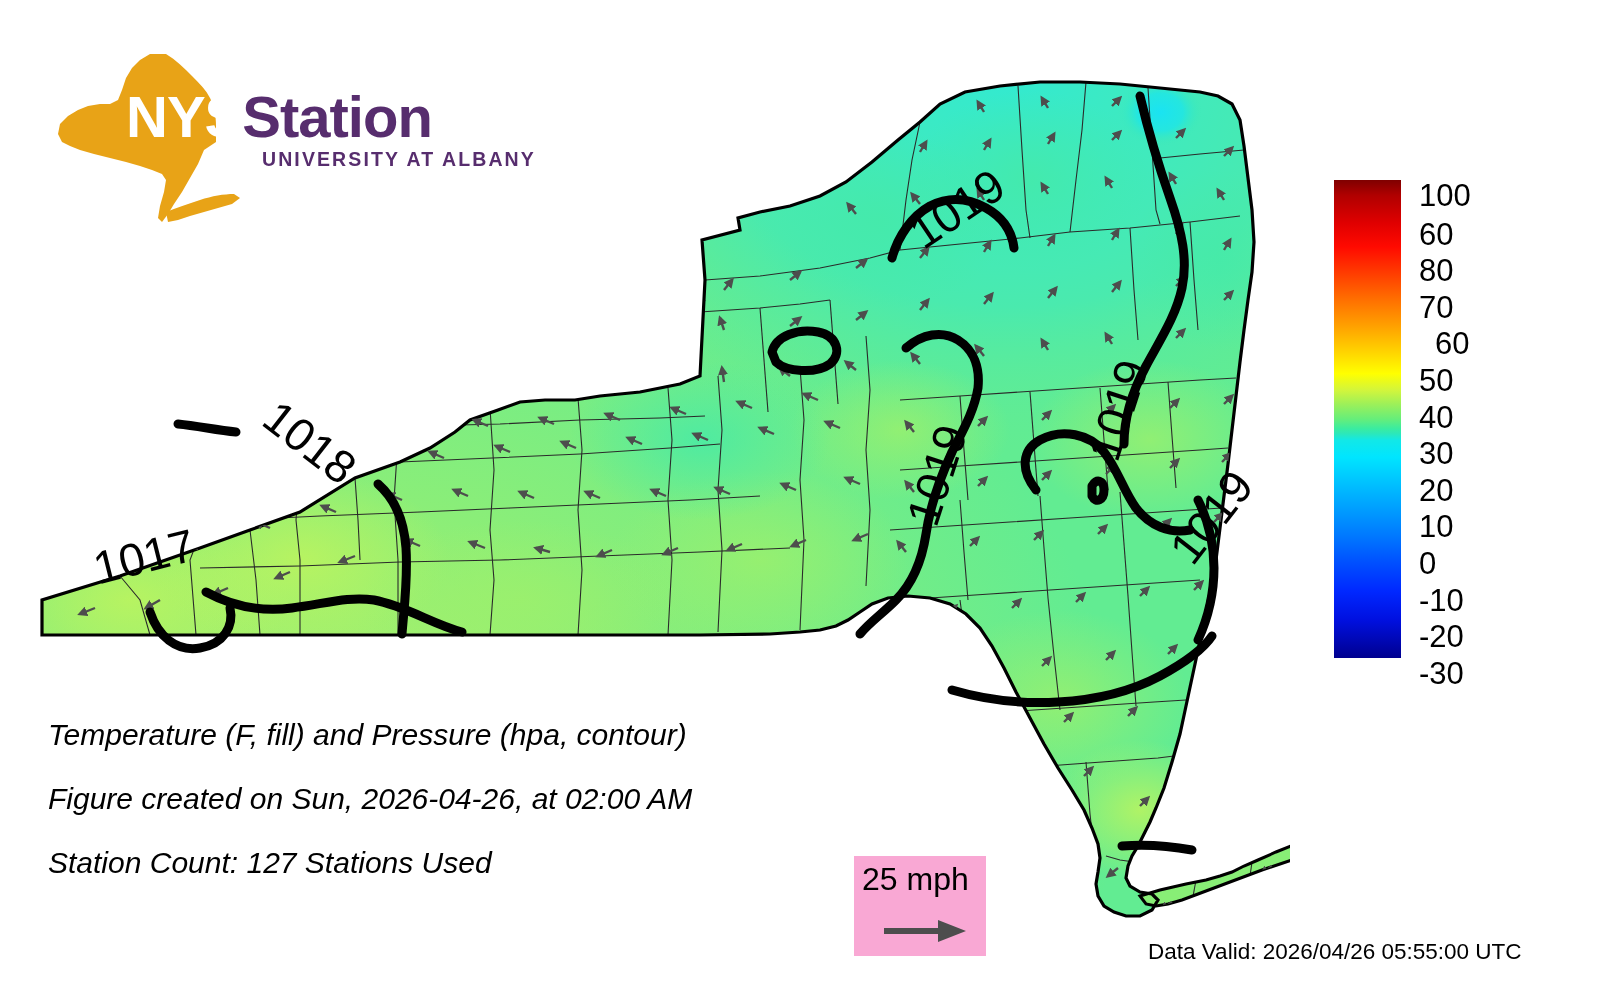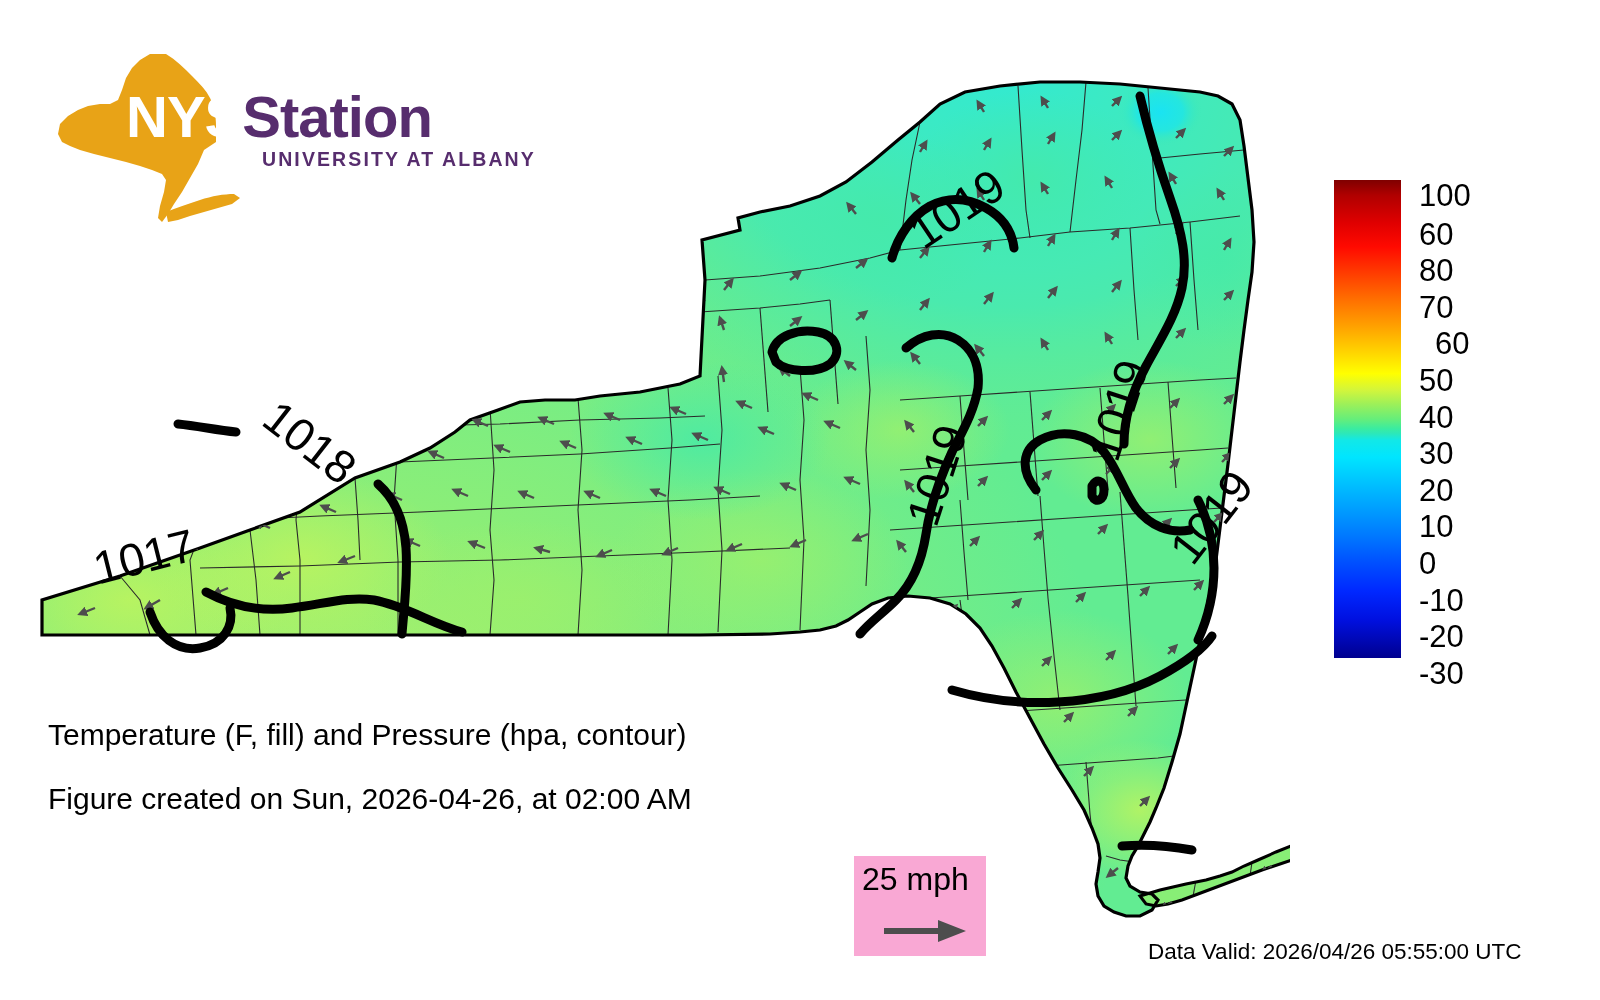--- a/index.html
+++ b/index.html
@@ -133,20 +133,21 @@
     left: 48px;
     top: 720px;
     width: 760px;
   }
   .caption-line {
     font-size: 30px;
     line-height: 30px;
     color: #000000;
     margin-bottom: 34px;
     white-space: nowrap;
+    font-style: italic;
   }
 
   
   #wind-legend {
     position: absolute;
     left: 854px;
     top: 856px;
     width: 132px;
     height: 100px;
     background: #f9a8d4;
@@ -707,20 +708,21 @@
       <div class="cb-tick-label" style="top: 368px;">0</div>
       <div class="cb-tick-label" style="top: 404.6px;">-10</div>
       <div class="cb-tick-label" style="top: 441.2px;">-20</div>
       <div class="cb-tick-label" style="top: 477.8px;">-30</div>
     </div>
 </div>
 
 <div id="caption-block">
   <div class="caption-line">Temperature (F, fill) and Pressure (hpa, contour)</div>
   <div class="caption-line">Figure created on Sun, 2026-04-26, at 02:00 AM</div>
+  <div class="caption-line">Station Count: 127 Stations Used</div>
 </div>
 
 <div id="wind-legend">
   <div id="wind-legend-label">25 mph</div>
   <svg id="wind-legend-arrow" viewBox="0 0 86 26" xmlns="http://www.w3.org/2000/svg">
     <path d="M 2,10 L 56,10 L 56,2 L 84,13 L 56,24 L 56,16 L 2,16 Z" fill="#4d4d4d"></path>
   </svg>
 </div>
 
 <div id="data-valid">Data Valid: 2026/04/26 05:55:00 UTC</div>

